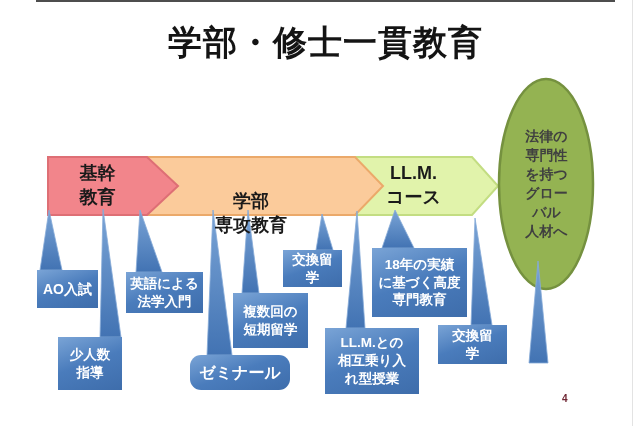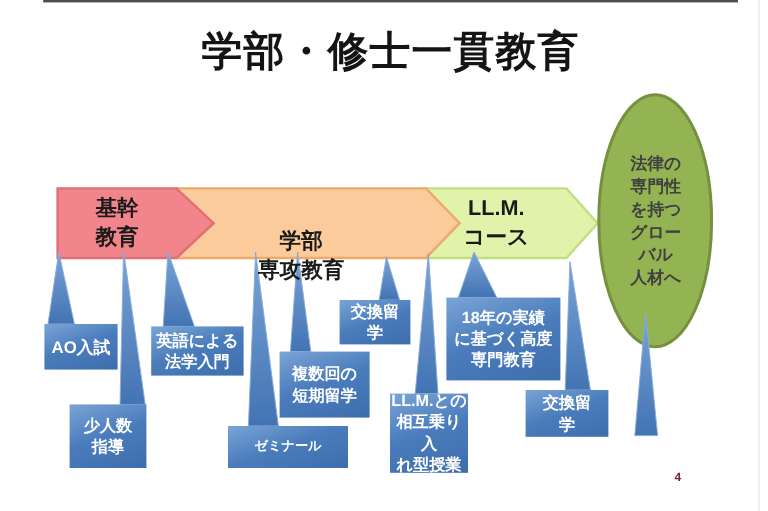--- a/index.html
+++ b/index.html
@@ -72,26 +72,26 @@
 を持つ
 グロー
 バル
 人材へ</div>
 
   <div class="callout" style="left:37px;top:270px;width:61px;height:38px;font-size:14px;">AO入試</div>
   <div class="callout" style="left:126px;top:272px;width:77px;height:41px;">英語による
 法学入門</div>
   <div class="callout" style="left:58px;top:337px;width:64px;height:53px;font-family:Liberation Serif, serif;">少人数
 指導</div>
-  <div class="callout" style="left:190px;top:355px;width:100px;height:35px;font-size:11px;">ゼミナール</div>
+  <div class="callout" style="left:190px;top:355px;width:100px;height:35px;font-size:16px;border-radius:11px;">ゼミナール</div>
   <div class="callout" style="left:233px;top:293px;width:75px;height:55px;">複数回の
 短期留学</div>
   <div class="callout" style="left:283px;top:250px;width:59px;height:37px;">交換留
 学</div>
-  <div class="callout" style="left:325px;top:328px;width:65px;height:66px;">LL.M.との
+  <div class="callout" style="left:325px;top:328px;width:94px;height:66px;">LL.M.との
 相互乗り入
 れ型授業</div>
   <div class="callout" style="left:372px;top:248px;width:95px;height:69px;">18年の実績
 に基づく高度
 専門教育</div>
   <div class="callout" style="left:438px;top:325px;width:69px;height:39px;">交換留
 学</div>
 
   <div class="page-num">4</div>
 </div>

